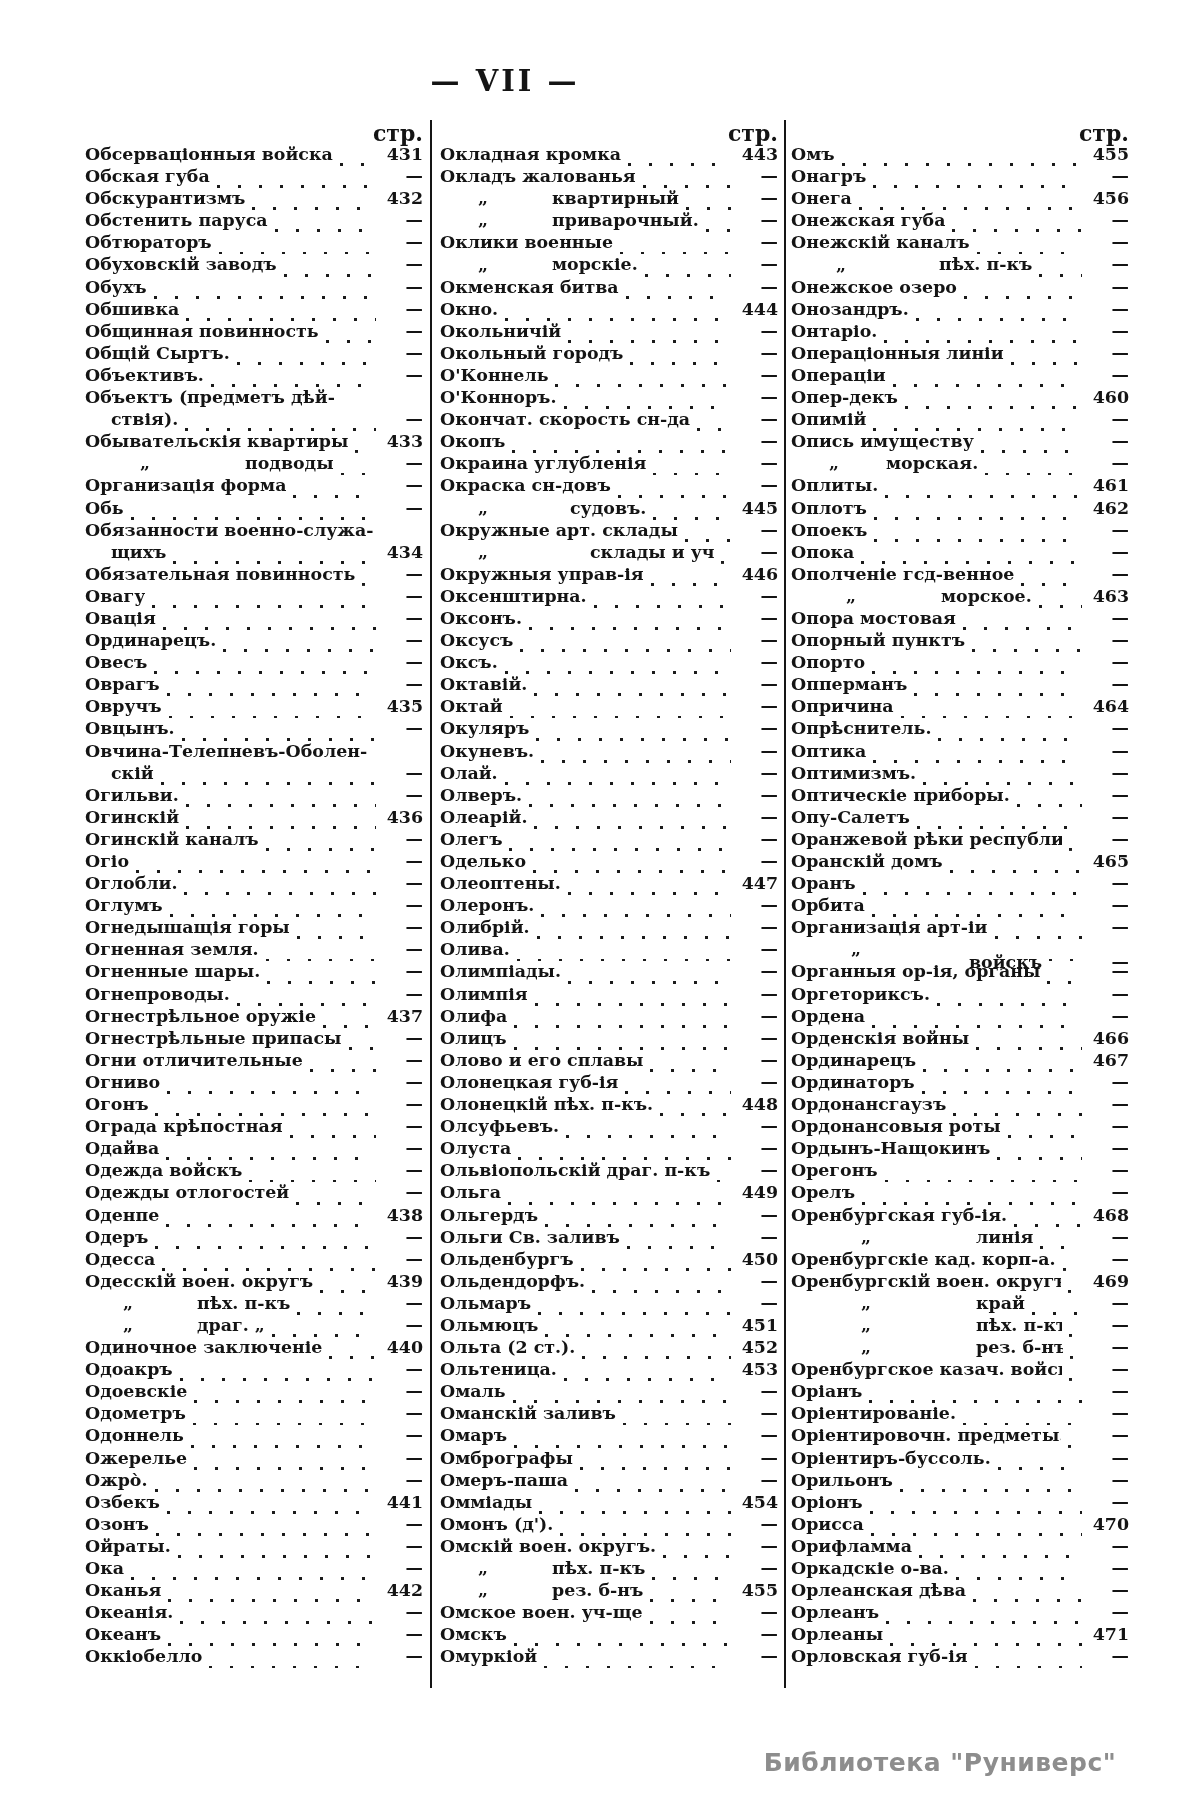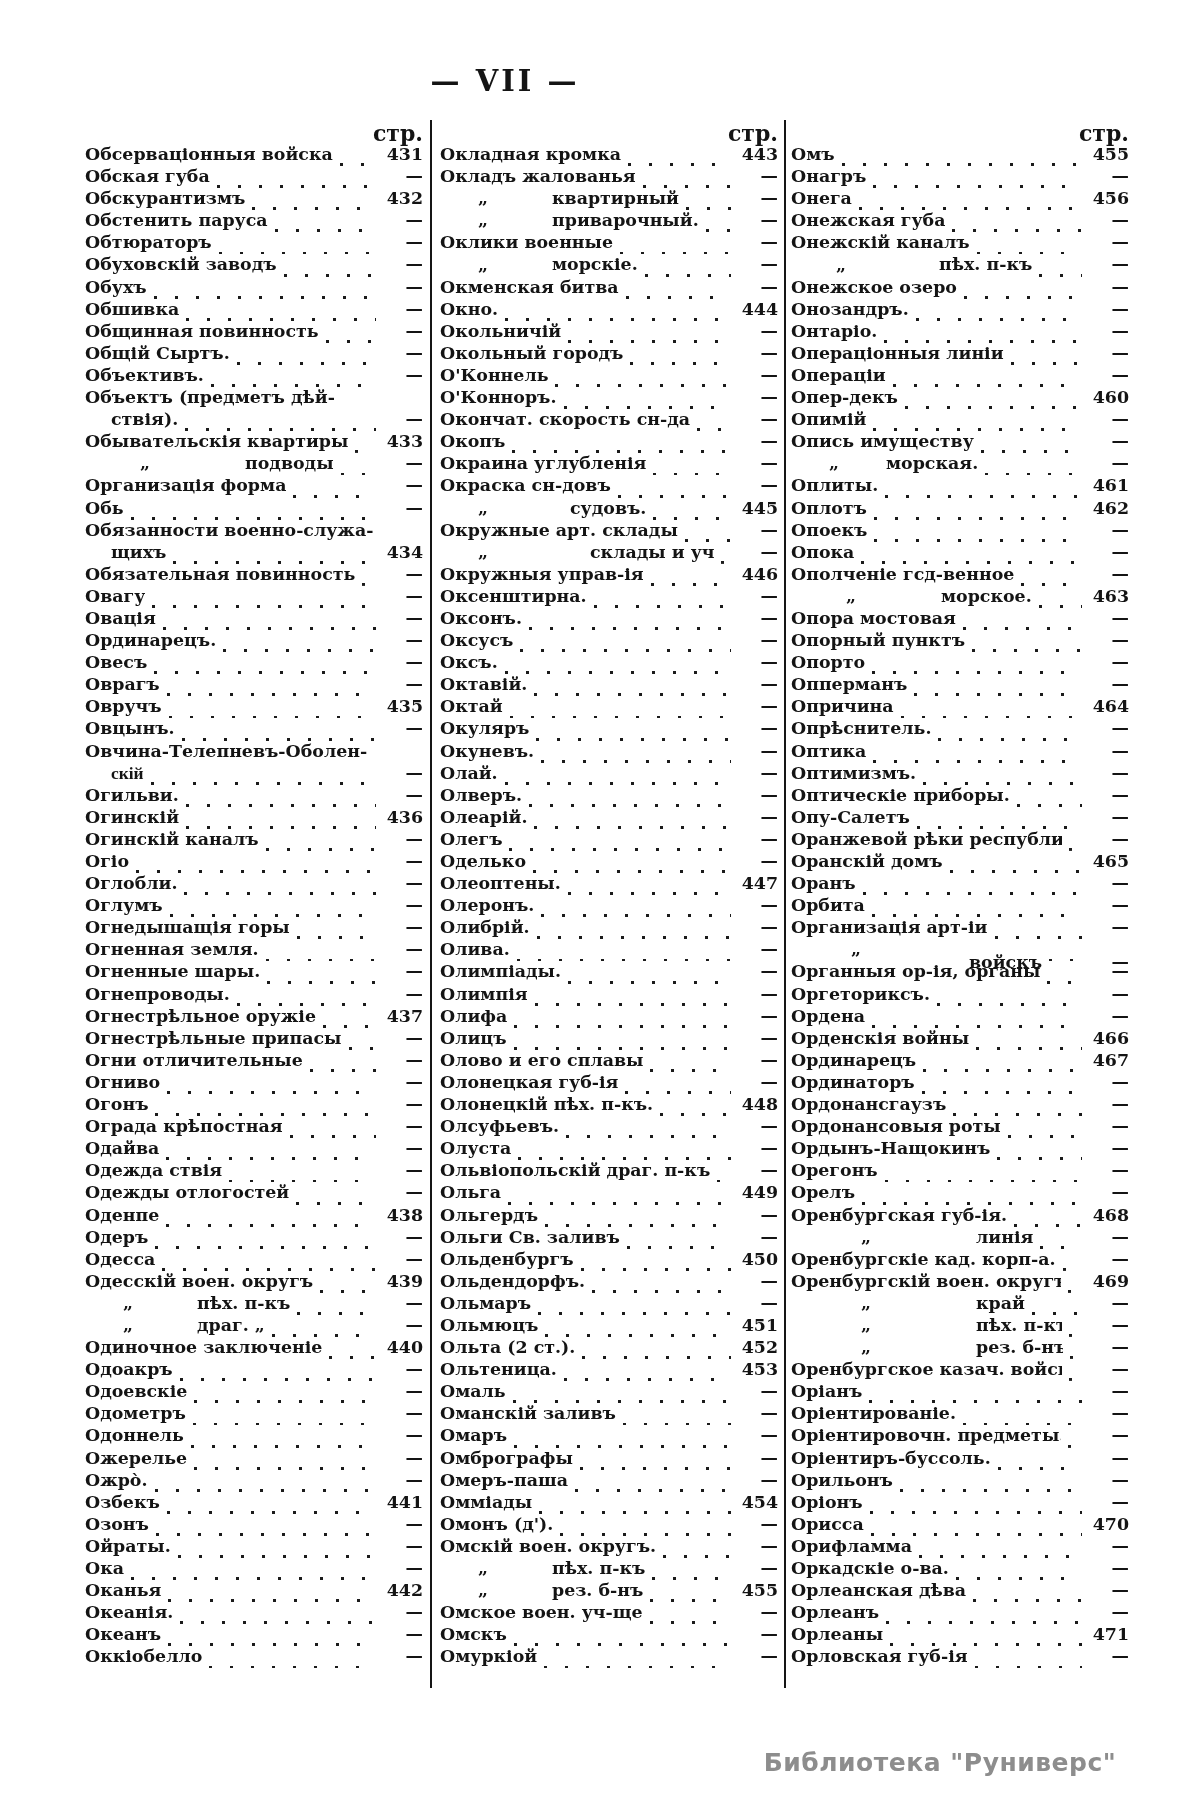--- a/index.html
+++ b/index.html
@@ -182,21 +182,21 @@
       </div>
       <div class="line">
         <span class="txt">Овцынъ.</span>
         <span class="leader"></span>
         <span class="pg">—</span>
       </div>
       <div class="line">
         <span class="txt">Овчина-Телепневъ-Оболен-</span>
       </div>
       <div class="line">
-        <span class="txt" style="padding-left: 26px; font-family: Liberation Serif, serif;">скій</span>
+        <span class="txt" style="padding-left: 26px;">скій</span>
         <span class="leader"></span>
         <span class="pg">—</span>
       </div>
       <div class="line">
         <span class="txt">Огильви.</span>
         <span class="leader"></span>
         <span class="pg">—</span>
       </div>
       <div class="line">
         <span class="txt">Огинскій</span>
@@ -272,21 +272,21 @@
         <span class="txt">Ограда крѣпостная</span>
         <span class="leader"></span>
         <span class="pg">—</span>
       </div>
       <div class="line">
         <span class="txt">Одайва</span>
         <span class="leader"></span>
         <span class="pg">—</span>
       </div>
       <div class="line">
-        <span class="txt">Одежда ствія</span>
+        <span class="txt">Одежда войскъ</span>
         <span class="leader"></span>
         <span class="pg">—</span>
       </div>
       <div class="line">
         <span class="txt">Одежды отлогостей</span>
         <span class="leader"></span>
         <span class="pg">—</span>
       </div>
       <div class="line">
         <span class="txt">Оденпе</span>

